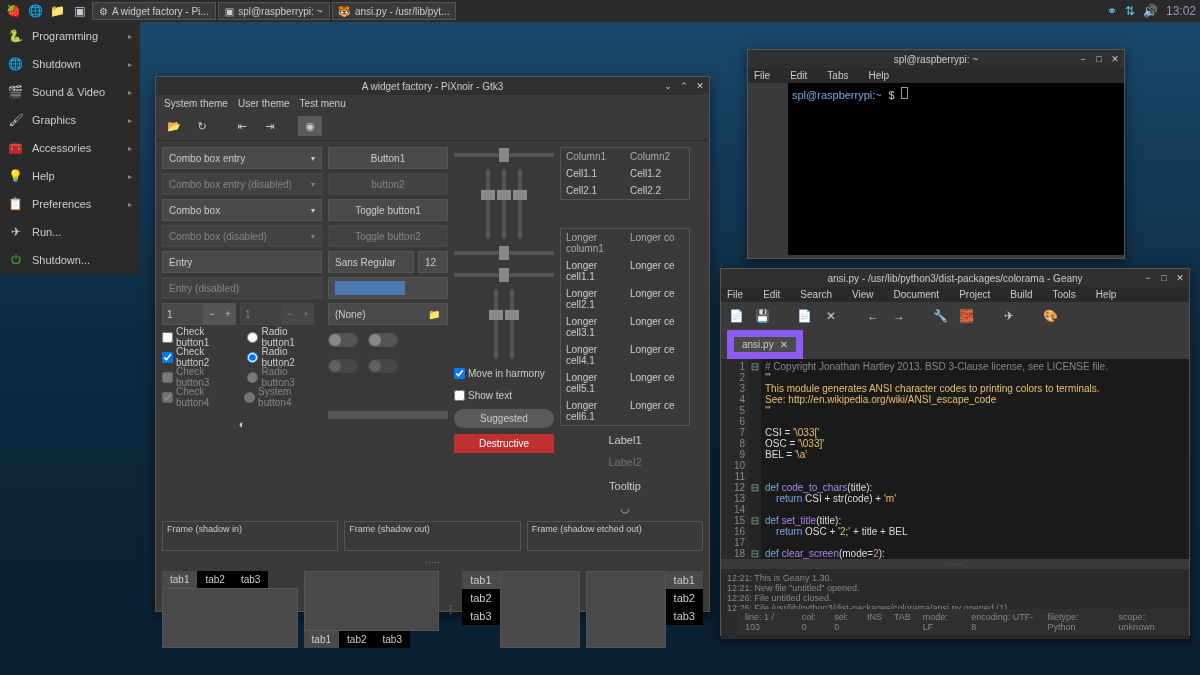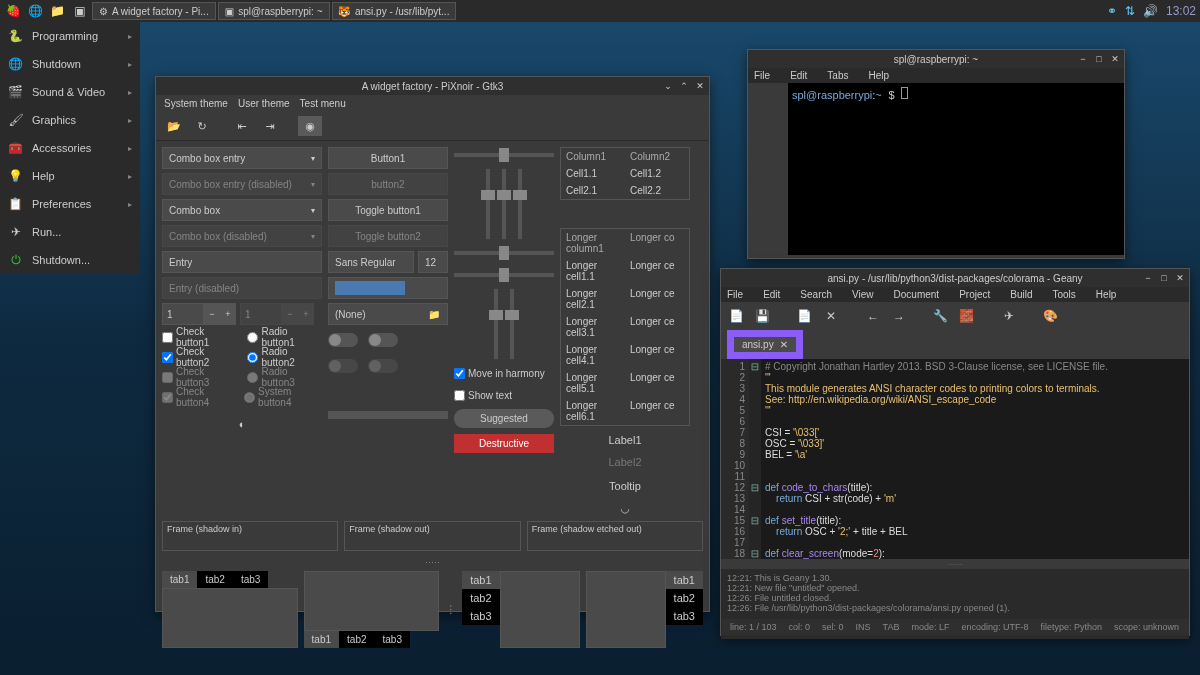--- a/index.html
+++ b/index.html
@@ -77,21 +77,21 @@
 .code-area { display: flex; height: 200px; background: #1a1a1a; font-family: monospace; font-size: 10px; overflow: hidden; }
 .gutter { width: 28px; background: #2a2a2a; color: #888; text-align: right; padding: 2px 4px; }
 .fold-gutter { width: 12px; background: #252525; color: #7a9; padding: 2px 0; text-align: center; }
 .code { flex: 1; padding: 2px 4px; white-space: pre; color: #ddd; overflow: hidden; }
 .c-comm { color: #888; }
 .c-kw { color: #7ad; }
 .c-str { color: #e8c070; }
 .c-def { color: #a8e; }
 .c-num { color: #e88; }
 .msg-area { height: 70px; background: #2a2a2a; font-family: monospace; font-size: 9px; color: #888; padding: 4px 6px; }
-.statusbar { display: flex; gap: 12px; padding: 3px 8px; font-size: 9px; color: #888; background: #2f2f2f; position: absolute; bottom: 0; left: 1px; right: 0; }
+.statusbar { display: flex; gap: 12px; padding: 3px 8px; font-size: 9px; color: #888; background: #2f2f2f; position: absolute; bottom: 0; left: 16px; right: 0; }
 .font-entry { display: flex; gap: 4px; }
 .font-name { flex: 1; }
 .font-size { width: 30px; text-align: center; }
 .sel-highlight { background: #4a7ab0; display: inline-block; width: 70px; height: 14px; }
 .file-chooser { display: flex; justify-content: space-between; align-items: center; }
 </style>
 </head>
 <body>
 
 <div class="taskbar">

